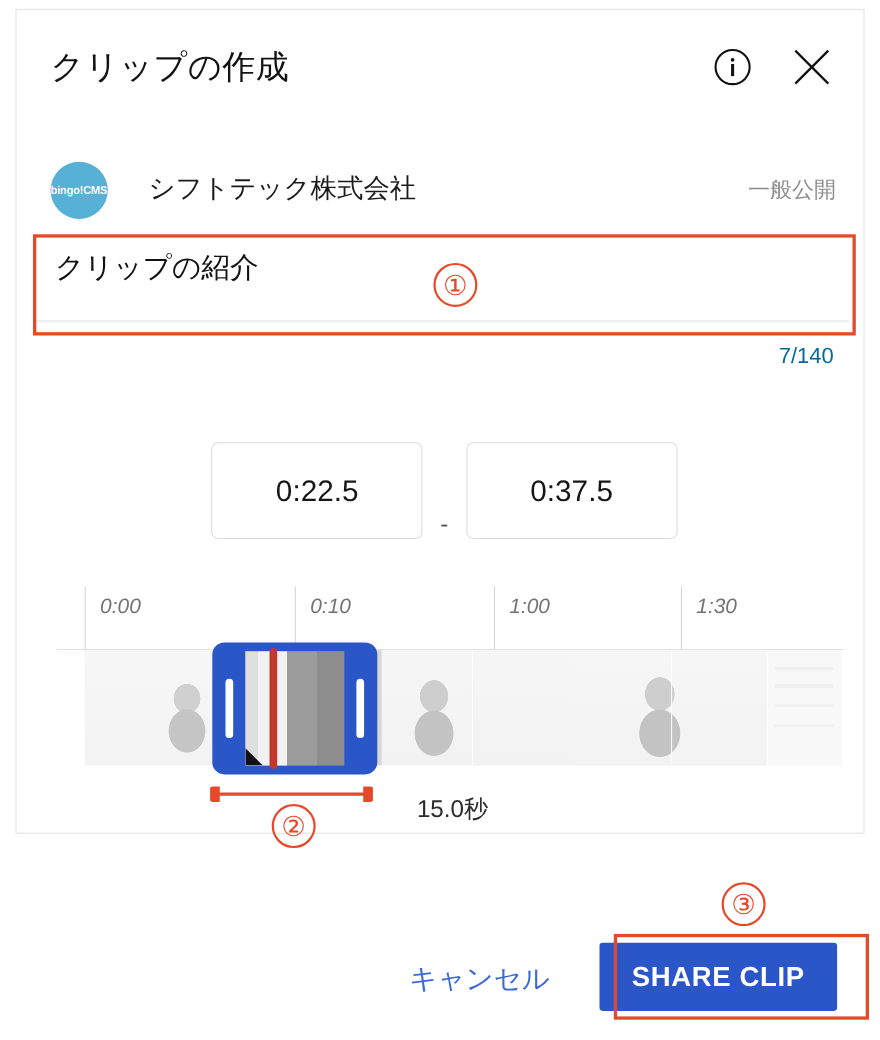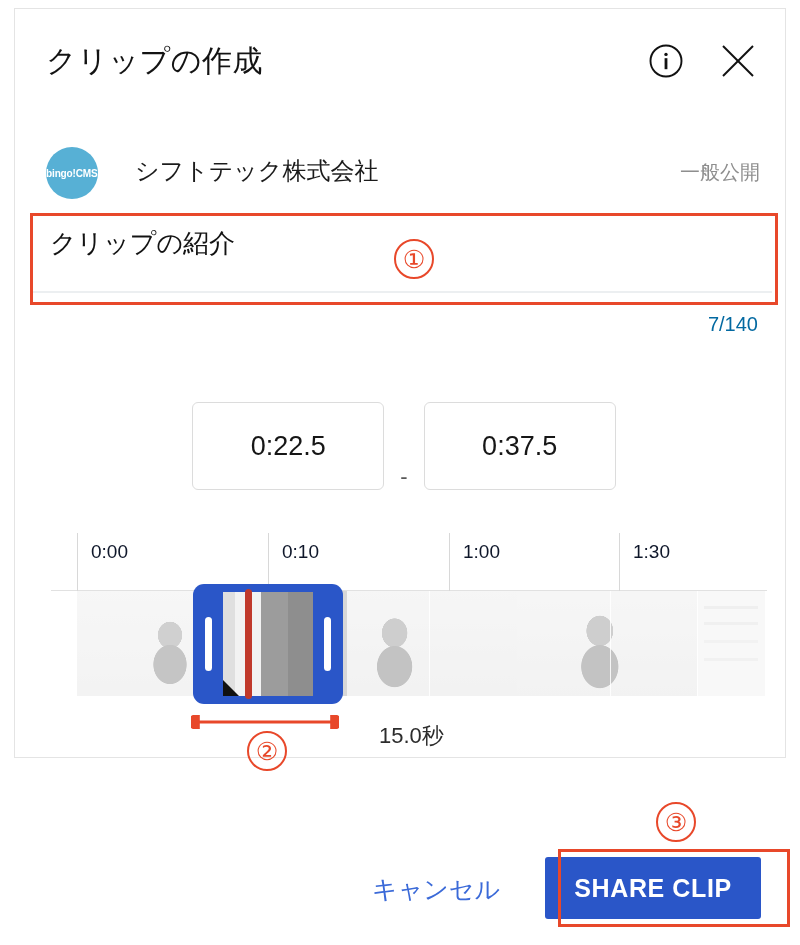--- a/index.html
+++ b/index.html
@@ -201,22 +201,23 @@
     position: absolute;
     top: 0;
     width: 1px;
     height: 58px;
     background: #d8d8d8;
   }
   .tick-label {
     position: absolute;
     top: 8px;
     font-size: 19px;
-    color: #0f172a;
+    color: #737373;
     white-space: nowrap;
+    font-style: italic;
   }
 
   .filmstrip {
     position: absolute;
     left: 62px;
     top: 58px;
     width: 688px;
     height: 105px;
     overflow: hidden;
     background: #f3f3f3;

